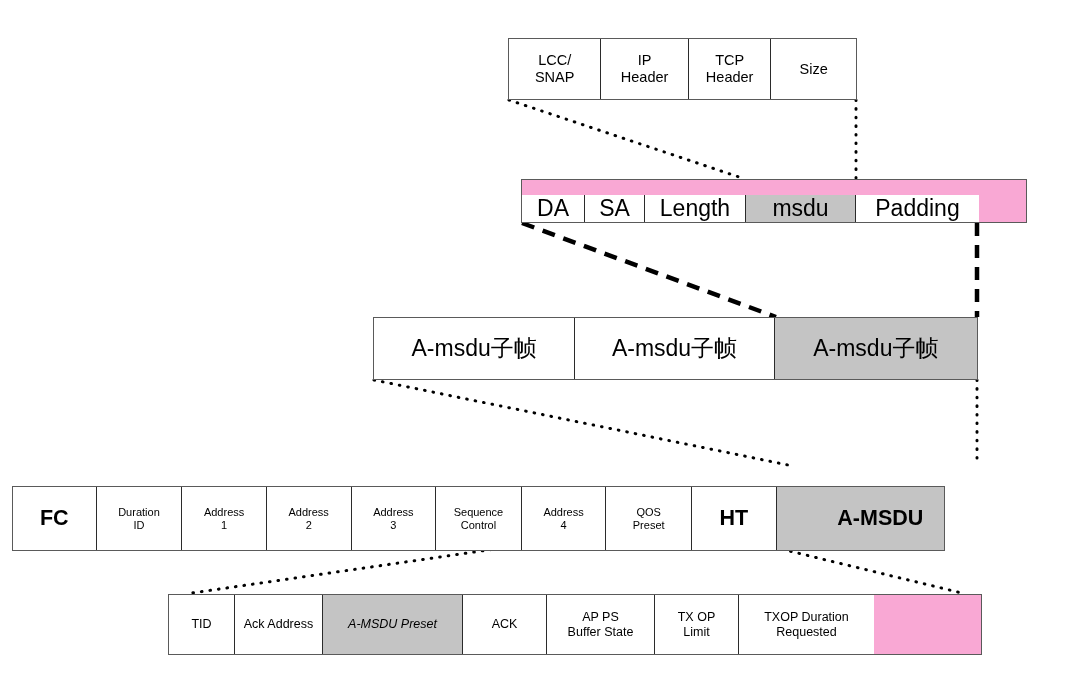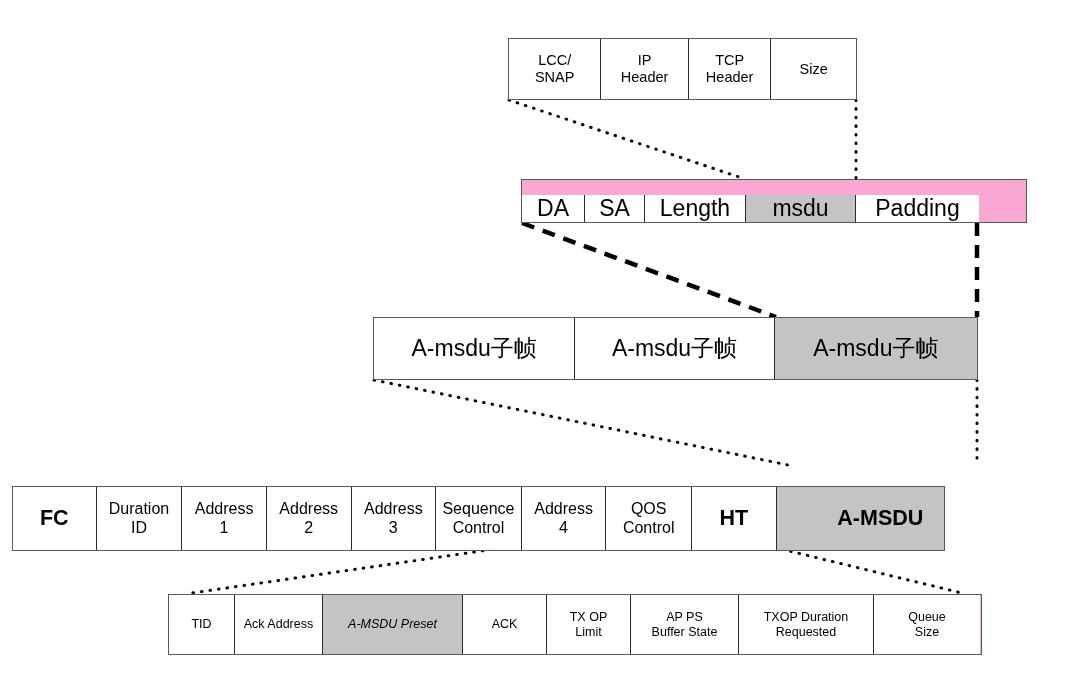--- a/index.html
+++ b/index.html
@@ -40,21 +40,21 @@
     white-space: pre-line;
     overflow: hidden;
   }
   .cell:last-child { border-right: none; }
   .cell.shaded { background: #c4c4c4; }
 
   
   .row-llc   .cell { font-size: 14.5px; }
   .row-msdu  .cell { font-size: 23px; }
   .row-sub   .cell { font-size: 23px; }
-  .row-mac   .cell { font-size: 16px; }
+  .row-mac   .cell { font-size: 11px; }
   .row-mac   .cell.big { font-size: 21.5px; font-weight: 700; }
   .row-qos   .cell { font-size: 12.5px; }
 
   
   #links {
     position: absolute;
     left: 0; top: 0;
     width: 1080px;
     height: 679px;
     z-index: 1;
@@ -109,33 +109,31 @@
 1</div>
     <div class="cell" style="width:87px;">Address
 2</div>
     <div class="cell" style="width:87px;">Address
 3</div>
     <div class="cell" style="width:88px;">Sequence
 Control</div>
     <div class="cell" style="width:87px;">Address
 4</div>
     <div class="cell" style="width:88px;">QOS
-Control</div>
+Preset</div>
     <div class="cell big" style="width:87px;">HT</div>
     <div class="cell big shaded" style="width:171px;padding-left:40px;">A-MSDU</div>
   </div>
 
   <div class="frame-row row-qos" style="left:168px; top:594px; width:814px; height:61px;">
     <div class="cell" style="width:66px;">TID</div>
     <div class="cell" style="width:88px;">Ack Address</div>
     <div class="cell shaded" style="width:140px;font-style:italic;">A-MSDU Preset</div>
     <div class="cell" style="width:84px;">ACK</div>
+    <div class="cell" style="width:108px;">AP PS
+Buffer State</div>
     <div class="cell" style="width:84px;">TX OP
 Limit</div>
-    <div class="cell" style="width:108px;">AP PS
-Buffer State</div>
     <div class="cell" style="width:135px;">TXOP Duration
 Requested</div>
-    <div class="cell" style="width:106px;">Queue
-Size</div>
   </div>
 
 </div>
 
 </body></html>

